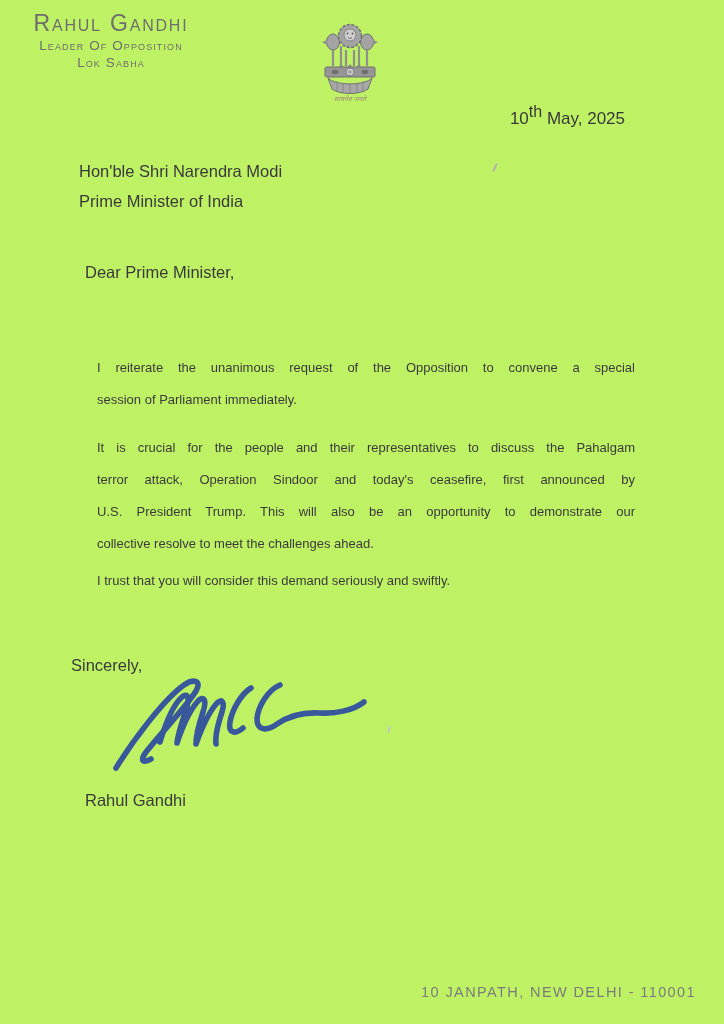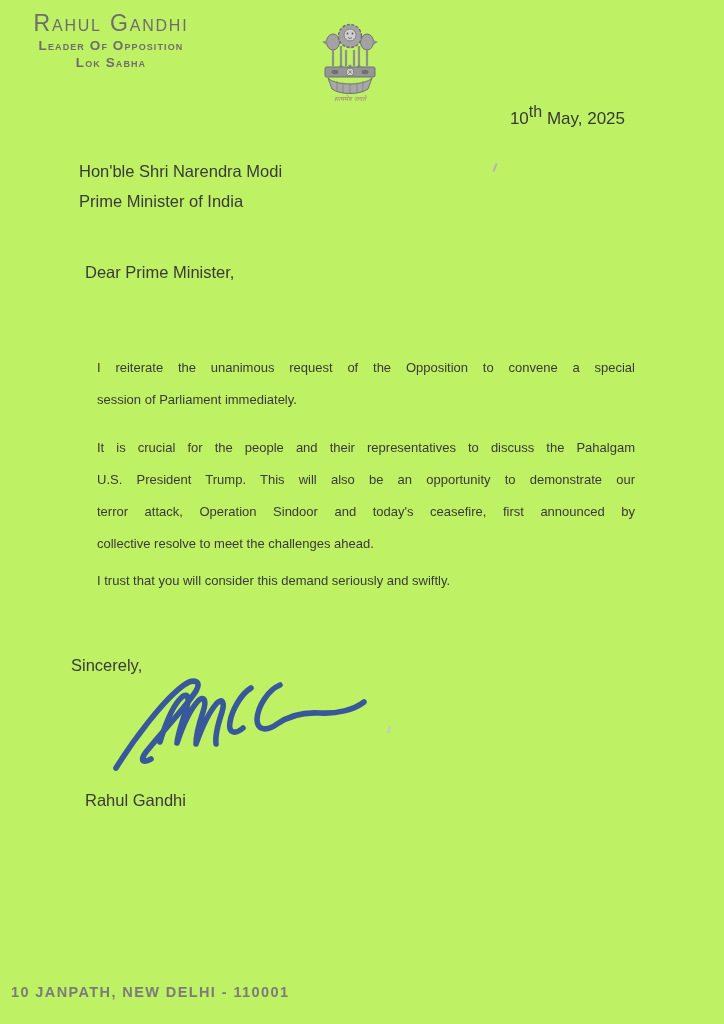--- a/index.html
+++ b/index.html
@@ -18,21 +18,21 @@
   .letterhead {
     position: absolute; left: 23px; top: 10px; width: 176px;
     text-align: center; color: #6d6d6d;
   }
   .lh-name {
     font-size: 23px; font-variant: small-caps; letter-spacing: 1.8px;
     line-height: 27px; font-weight: 400; white-space: nowrap;
   }
   .lh-title, .lh-house {
     font-size: 13.5px; font-variant: small-caps; letter-spacing: 1.1px;
-    line-height: 17px; font-weight: 700; white-space: nowrap;
+    line-height: 17px; font-weight: 400; white-space: nowrap;
   }
 
   
   .emblem-wrap { position: absolute; left: 313px; top: 19px; width: 74px; height: 84px; font-style: italic; }
   .emblem-wrap svg { filter: blur(0.4px); }
 
   
   .date {
     position: absolute; top: 103px; right: 99px;
     font-size: 17px; color: #383838; white-space: nowrap;
@@ -68,23 +68,23 @@
   .para3 { top: 565px; }
 
   .closing { position: absolute; left: 71px; top: 650px; font-size: 16.5px; line-height: 30px; }
 
   .signature-wrap { position: absolute; left: 108px; top: 672px; width: 262px; height: 104px; }
 
   .signer-name { position: absolute; left: 85px; top: 788px; font-size: 16.5px; line-height: 24px; }
 
   
   .footer {
-    position: absolute; left: 11px; top: 984px; width: 696px;
-    text-align: left; color: #7b7b7b;
-    font-size: 14.5px; letter-spacing: 1.4px; font-weight: 700;
+    position: absolute; left: 0; top: 984px; width: 696px;
+    text-align: right; color: #7b7b7b;
+    font-size: 14.5px; letter-spacing: 1.4px; font-weight: 400;
   }
 </style>
 </head>
 <body>
 
 <div class="page">
 
   <div class="letterhead">
     <div class="lh-name">Rahul Gandhi</div>
     <div class="lh-title">Leader Of Opposition</div>
@@ -139,22 +139,22 @@
 
   <div class="salutation">Dear Prime Minister,</div>
 
   <div class="para para1">
     <div class="jline">I reiterate the unanimous request of the Opposition to convene a special</div>
     <div class="lastline">session of Parliament immediately.</div>
   </div>
 
   <div class="para para2">
     <div class="jline">It is crucial for the people and their representatives to discuss the Pahalgam</div>
+    <div class="jline">terror attack, Operation Sindoor and today's ceasefire, first announced by</div>
     <div class="jline">U.S. President Trump. This will also be an opportunity to demonstrate our</div>
-    <div class="jline">terror attack, Operation Sindoor and today's ceasefire, first announced by</div>
     <div class="lastline">collective resolve to meet the challenges ahead.</div>
   </div>
 
   <div class="para para3">
     <div class="lastline">I trust that you will consider this demand seriously and swiftly.</div>
   </div>
 
   <div class="closing">Sincerely,</div>
 
   <div class="signature-wrap">

